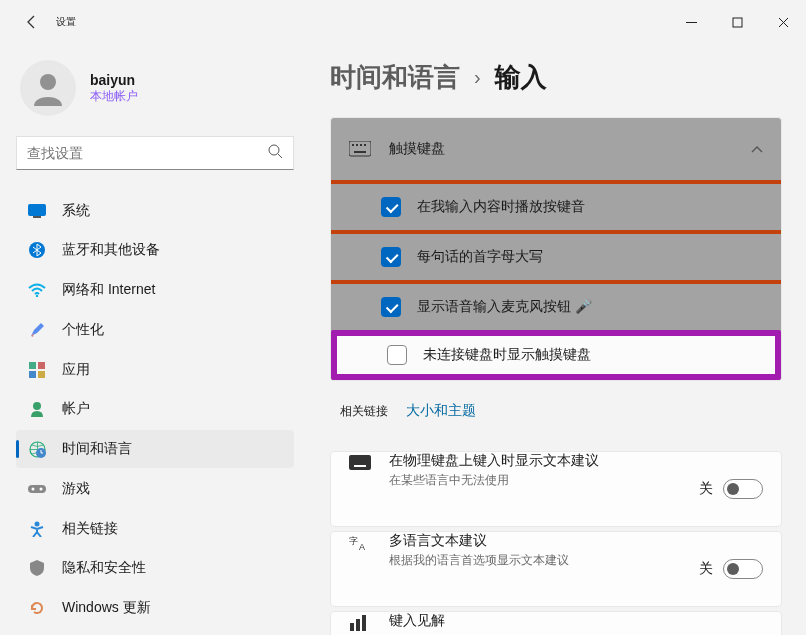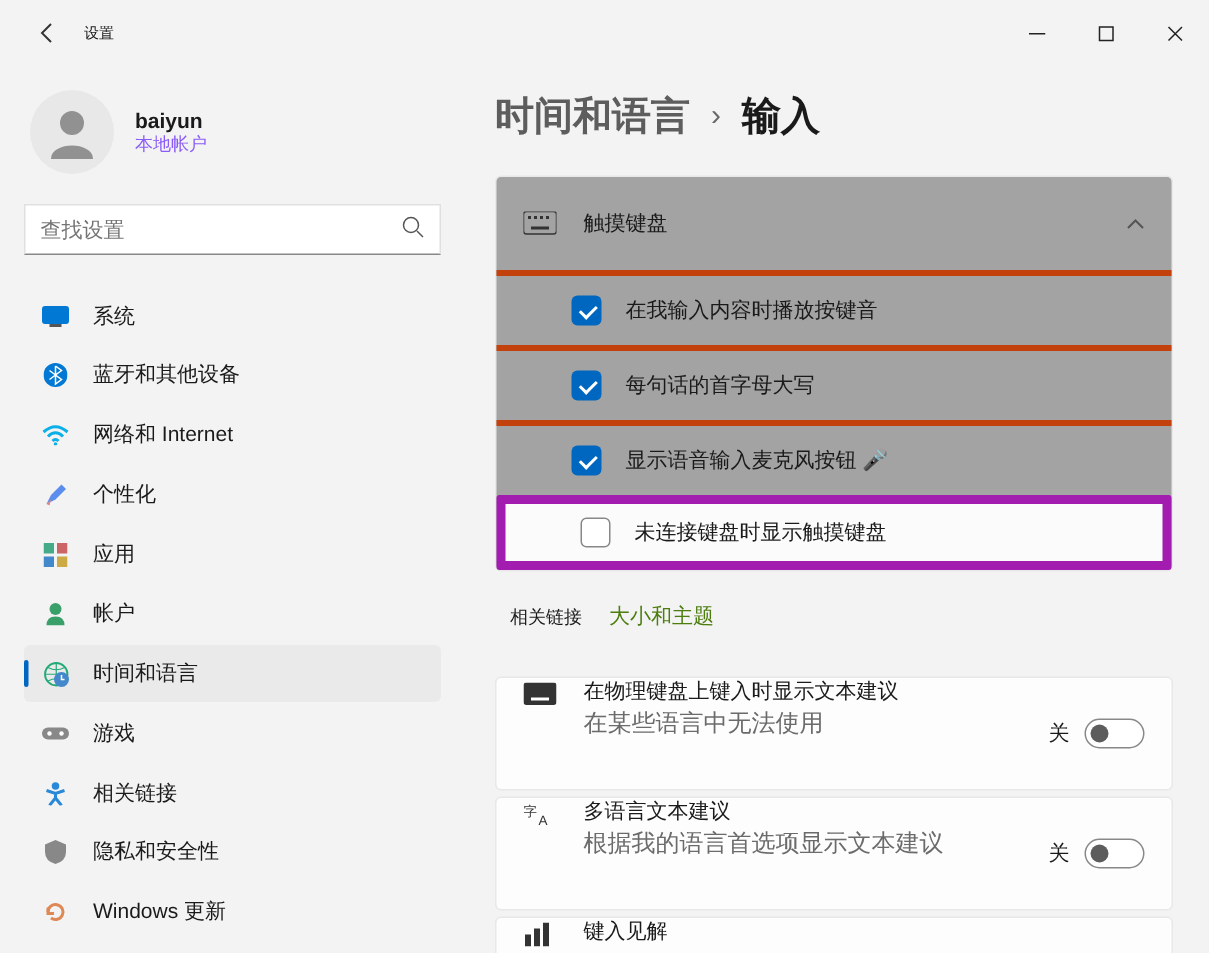--- a/index.html
+++ b/index.html
@@ -167,33 +167,33 @@
       background: #fff;
     }
     .related-row {
       height: 52px;
       display: flex; align-items: center;
       padding-left: 10px;
       gap: 18px;
       margin-bottom: 14px;
     }
     .related-label { font-size: 12px; }
-    .related-link { color: #4d7c0f; cursor: pointer; font-size: 14px; }
+    .related-link { color: #0369a1; cursor: pointer; font-size: 14px; }
     .card-row2 {
       display: flex;
       height: 76px;
       padding: 0 18px;
       background: #fdfdfd;
       border: 1px solid #e8e8e8;
       border-radius: 4px;
       margin-bottom: 4px;
     }
     .card-row2 .txt { display: flex; flex-direction: column; }
     .card-row2 .txt .t1 { font-size: 14px; }
-    .card-row2 .txt .t2 { font-size: 16px; color: #6b6b6b; margin-top:2px; }
+    .card-row2 .txt .t2 { font-size: 12px; color: #6b6b6b; margin-top:2px; }
     .toggle-wrap { margin-left:auto; display:flex; align-items:center; gap:10px; }
     .toggle-label { font-size: 14px; }
     .toggle {
       width: 40px; height: 20px; border-radius: 10px;
       background: #fff; border: 1px solid #888;
       position: relative; cursor: pointer;
     }
     .toggle::after {
       content:''; position:absolute; left:3px; top:3px;
       width:12px; height:12px; border-radius:50%;

